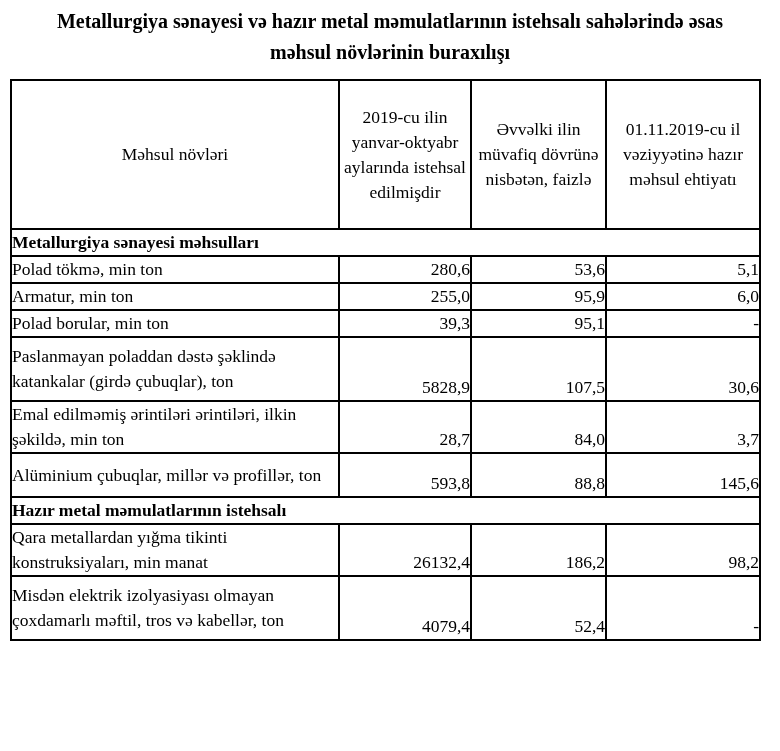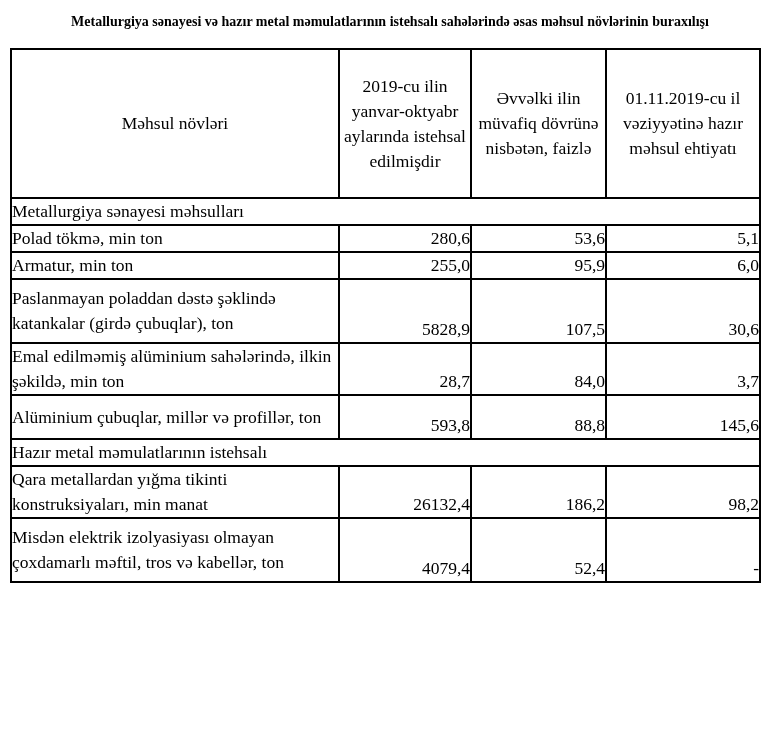--- a/index.html
+++ b/index.html
@@ -13,21 +13,21 @@
     position: relative;
     width: 780px;
     height: 751px;
     background: #ffffff;
     overflow: hidden;
   }
   .title {
     margin: 6px 28px 11px 28px;
     text-align: center;
     font-weight: bold;
-    font-size: 14px;
+    font-size: 20px;
     line-height: 31px;
   }
   table.stats {
     border-collapse: collapse;
     table-layout: fixed;
     margin-left: 10px;
     width: 749px;
   }
   table.stats th,
   table.stats td {
@@ -41,21 +41,21 @@
   tr.head-row { height: 149px; }
   th.colhead {
     font-weight: normal;
     text-align: center;
     vertical-align: middle;
     padding: 2px 6px;
   }
   
   tr.section-row { height: 26px; }
   td.section-cell {
-    font-weight: normal;
+    font-weight: bold;
     font-size: 18.5px;
     text-align: left;
     vertical-align: middle;
     padding: 0 4px 0 8px;
   }
   
   tr.h1 { height: 26px; }
   tr.h2 { height: 44px; }
   tr.h3 { height: 64px; }
   td.name {
@@ -106,30 +106,36 @@
       <td class="num c4">5,1</td>
     </tr>
 
     <tr class="h1">
       <td class="name">Armatur, min ton</td>
       <td class="num c2">255,0</td>
       <td class="num c3">95,9</td>
       <td class="num c4">6,0</td>
     </tr>
 
+    <tr class="h1">
+      <td class="name">Polad borular,  min ton</td>
+      <td class="num c2">39,3</td>
+      <td class="num c3">95,1</td>
+      <td class="num c4">-</td>
+    </tr>
 
     <tr class="h3">
       <td class="name">Paslanmayan poladdan dəstə şəklində katankalar (girdə çubuqlar), ton</td>
       <td class="num c2">5828,9</td>
       <td class="num c3">107,5</td>
       <td class="num c4">30,6</td>
     </tr>
 
     <tr class="h2">
-      <td class="name">Emal edilməmiş alüminium sahələrində, ilkin şəkildə, min ton</td>
+      <td class="name">Emal edilməmiş ərintiləri ərintiləri, ilkin şəkildə, min ton</td>
       <td class="num c2">28,7</td>
       <td class="num c3">84,0</td>
       <td class="num c4">3,7</td>
     </tr>
 
     <tr class="h2">
       <td class="name">Alüminium çubuqlar, millər və profillər, ton</td>
       <td class="num c2">593,8</td>
       <td class="num c3">88,8</td>
       <td class="num c4">145,6</td>

